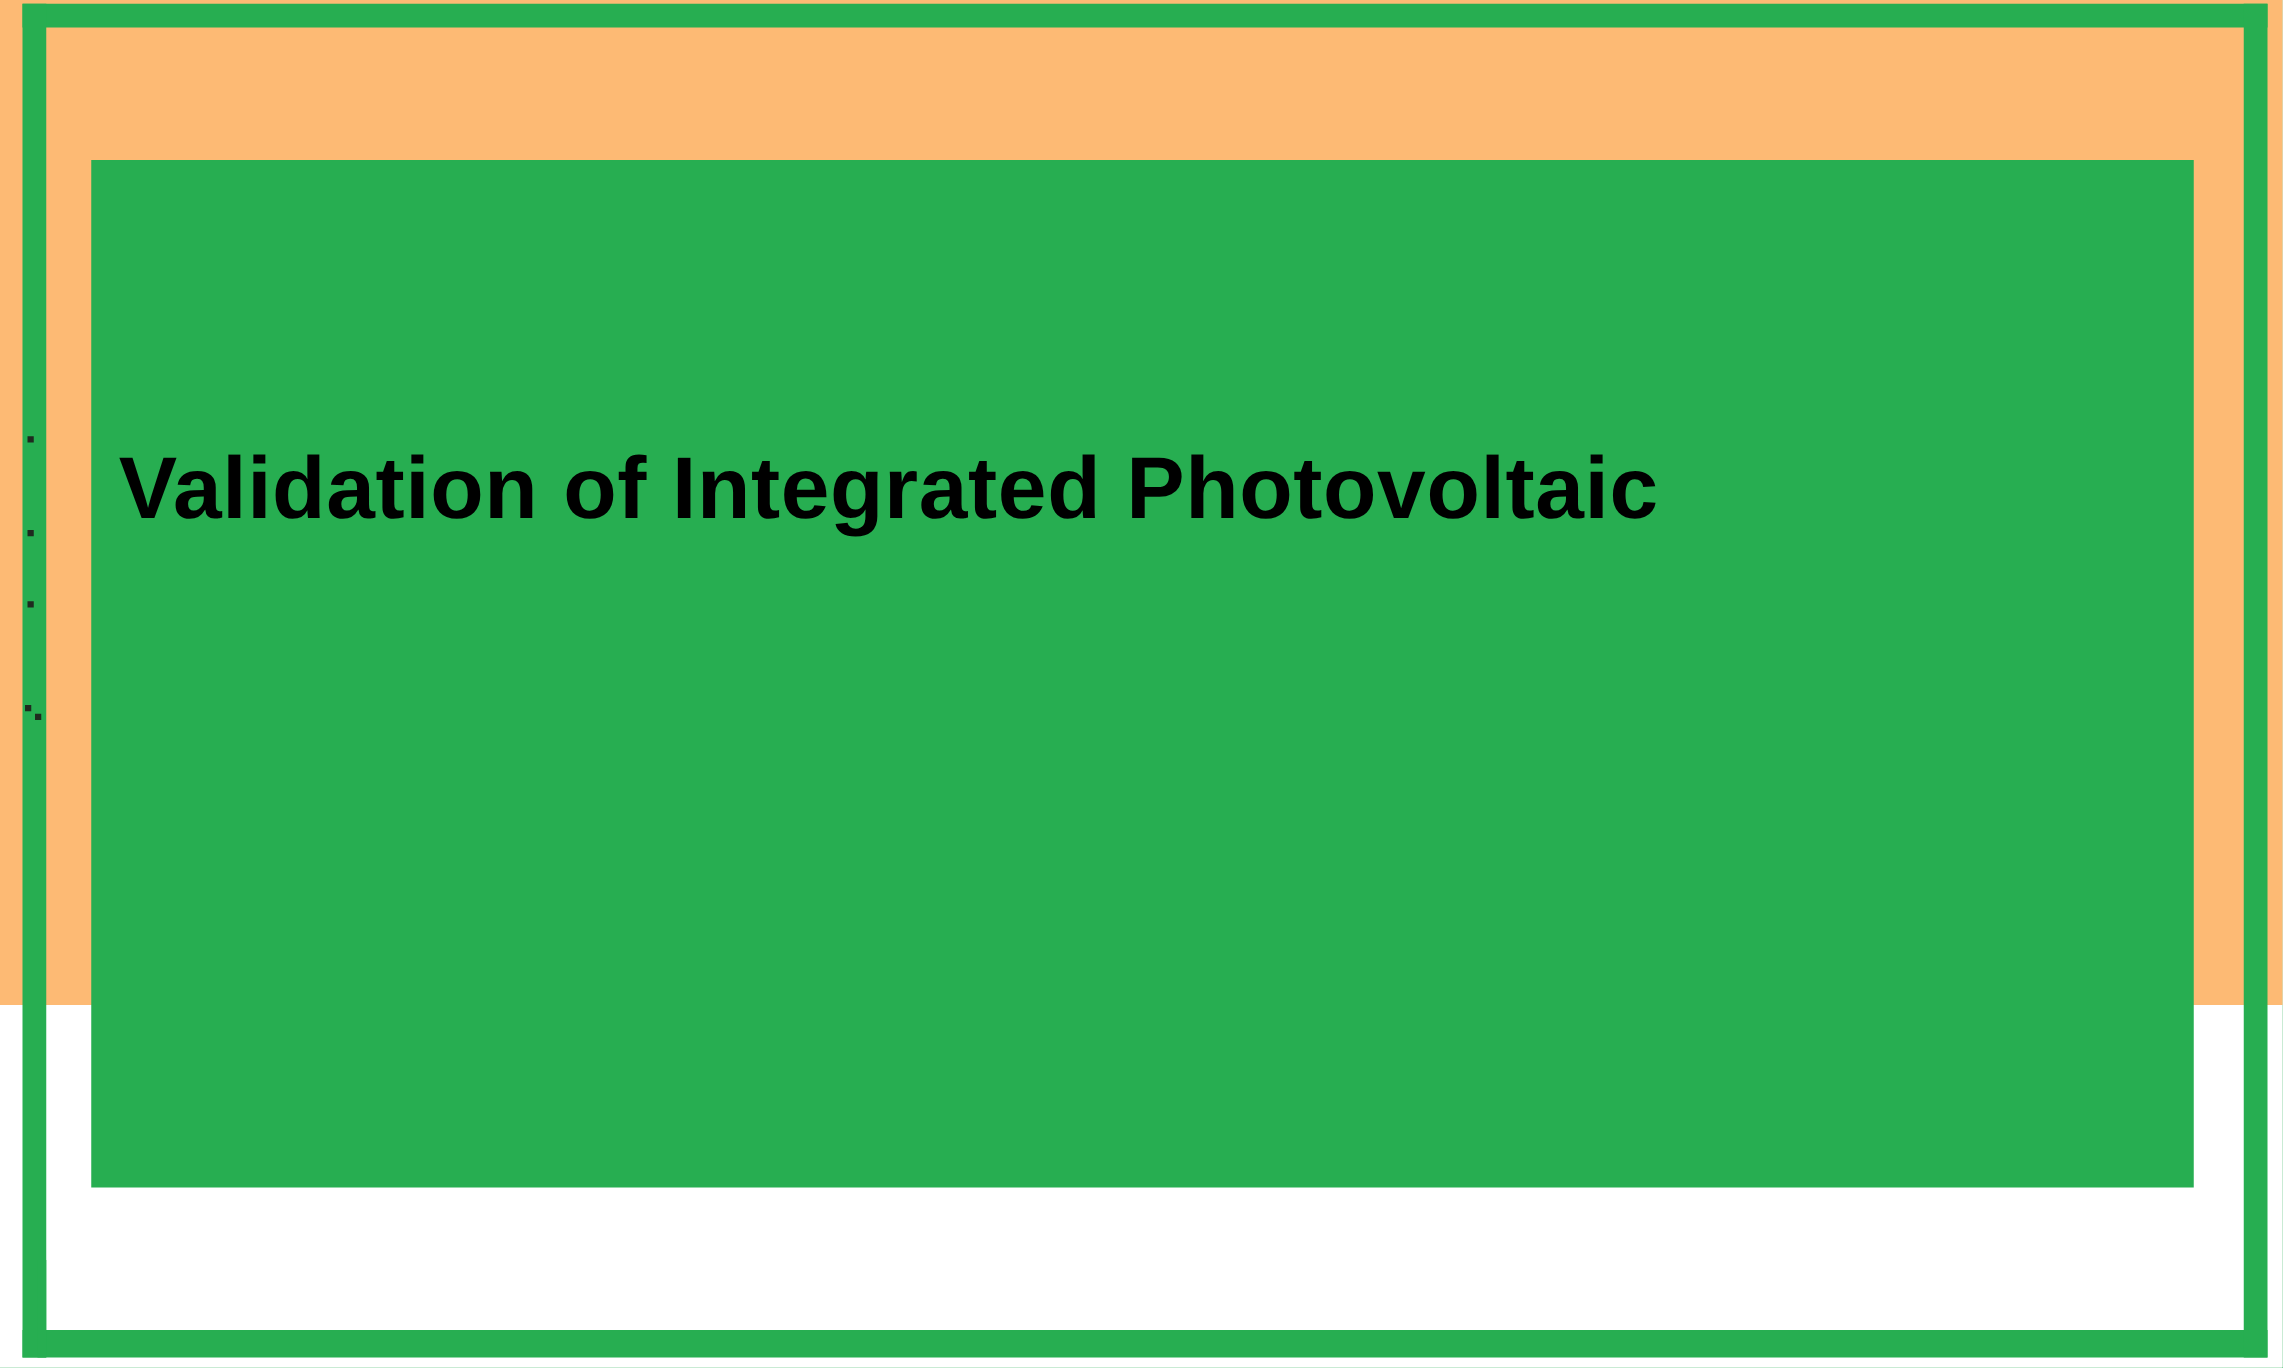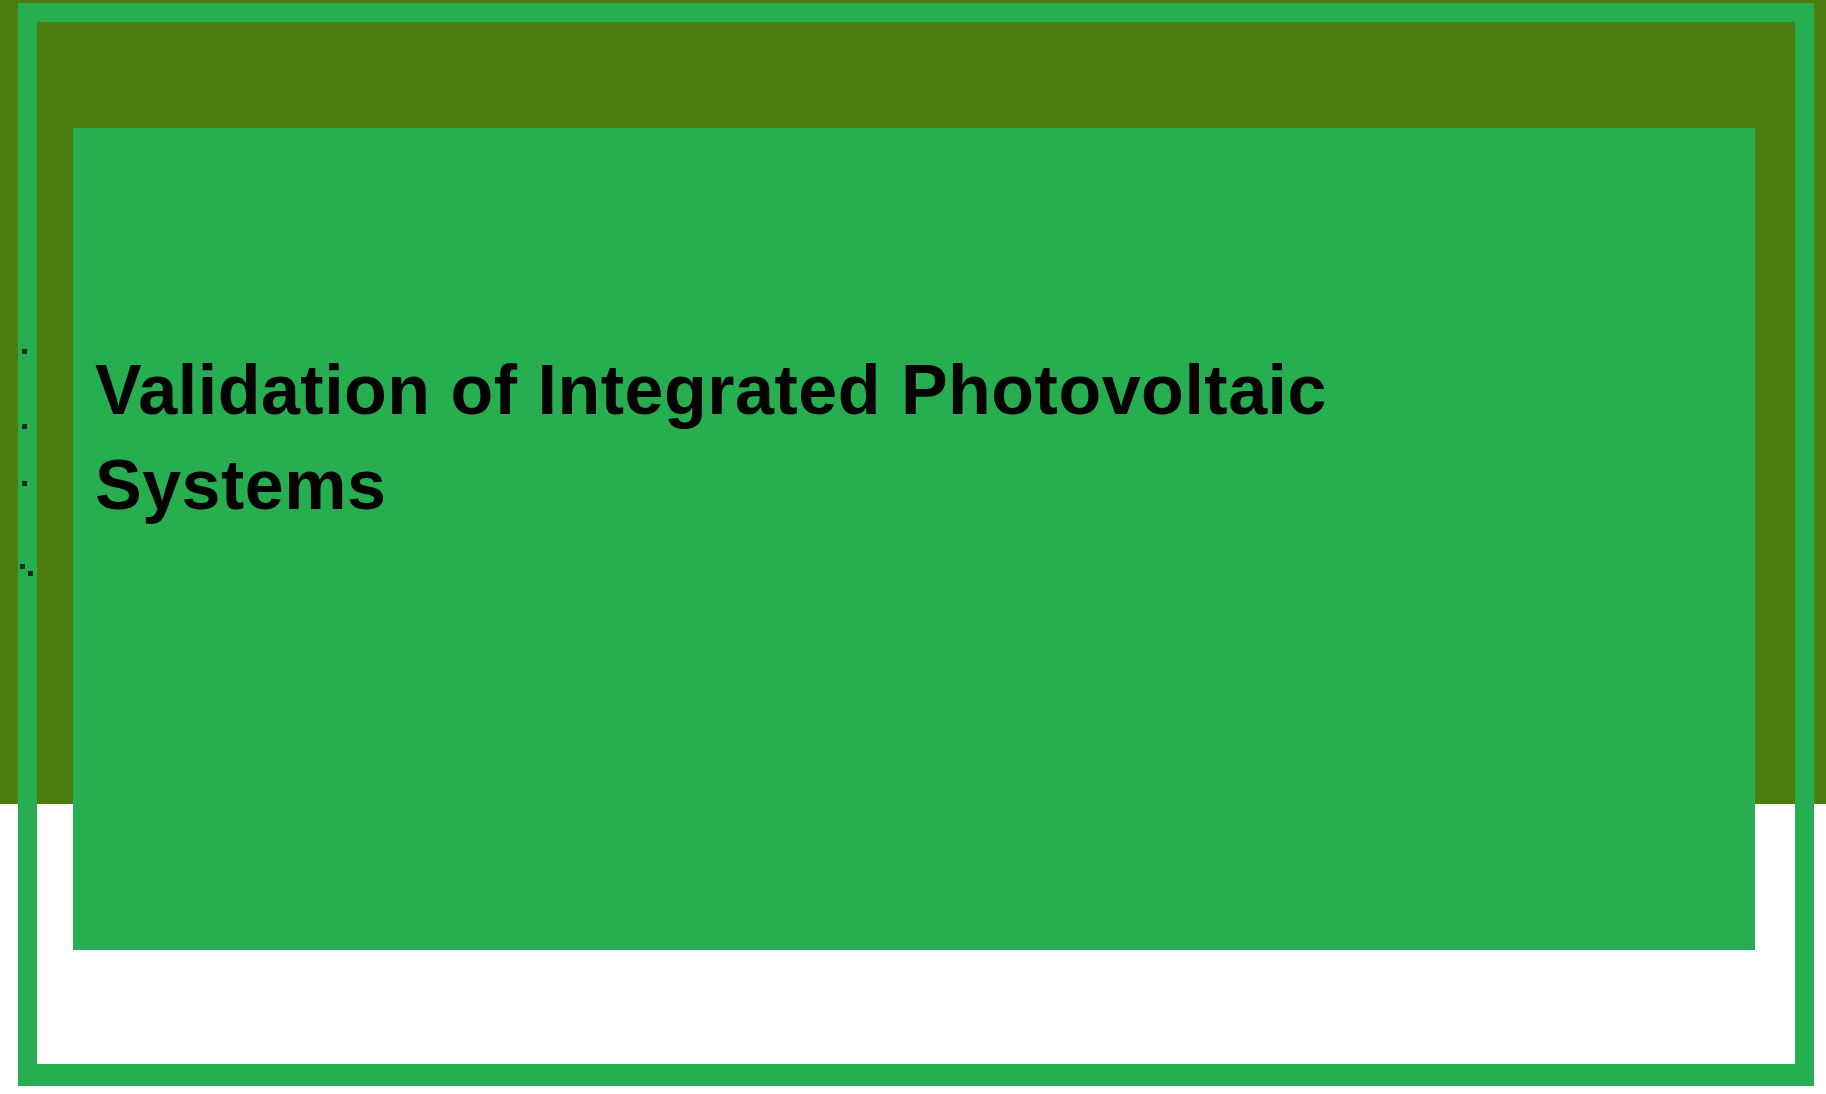--- a/index.html
+++ b/index.html
@@ -12,21 +12,21 @@
     height: 1094px;
     overflow: hidden;
     font-family: "Liberation Sans", sans-serif;
   }
 
   
   #slide {
     position: relative;
     width: 1826px;
     height: 804px;
-    background: #4d7c0f;
+    background: #fdba74;
   }
 
   
   .frame-bar {
     position: absolute;
     background: #27AE51;
   }
   .frame-top    { left: 18px;  top: 3px;    width: 1796px; height: 19px; }
   .frame-bottom { left: 18px;  top: 1064px; width: 1796px; height: 22px; }
   .frame-left   { left: 18px;  top: 3px;    width: 19px;   height: 1083px; }
@@ -92,17 +92,16 @@
       <div class="bullet-dot" style="left: 22px; top: 349px;"></div>
       <div class="bullet-dot" style="left: 22px; top: 424px;"></div>
       <div class="bullet-dot" style="left: 22px; top: 481px;"></div>
       <div class="bullet-dot" style="left: 20px; top: 564px;"></div>
       <div class="bullet-dot" style="left: 28px; top: 571px;"></div>
     </div>
 
   <div id="content-panel">
     <div id="title-block">
       <div class="title-line">Validation of Integrated Photovoltaic</div>
-      <div class="title-line">Systems</div>
     </div>
   </div>
 
 </div>
 
 </body></html>

